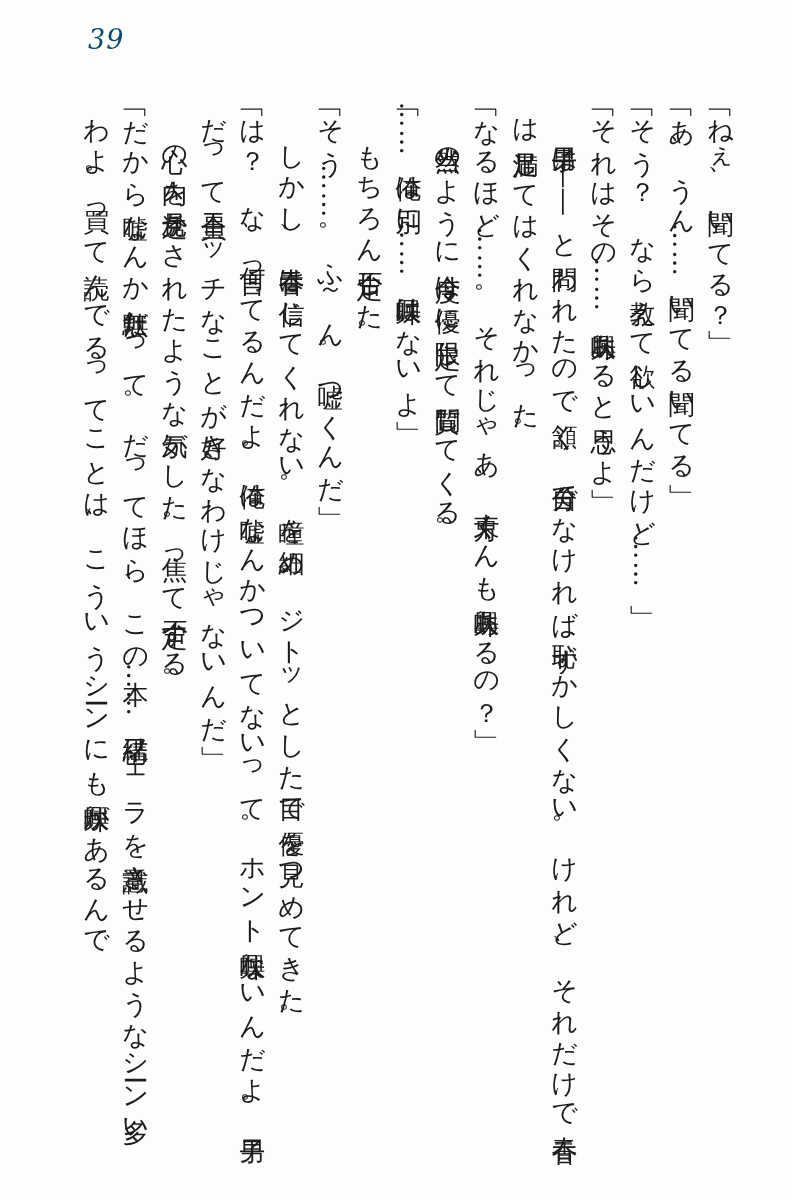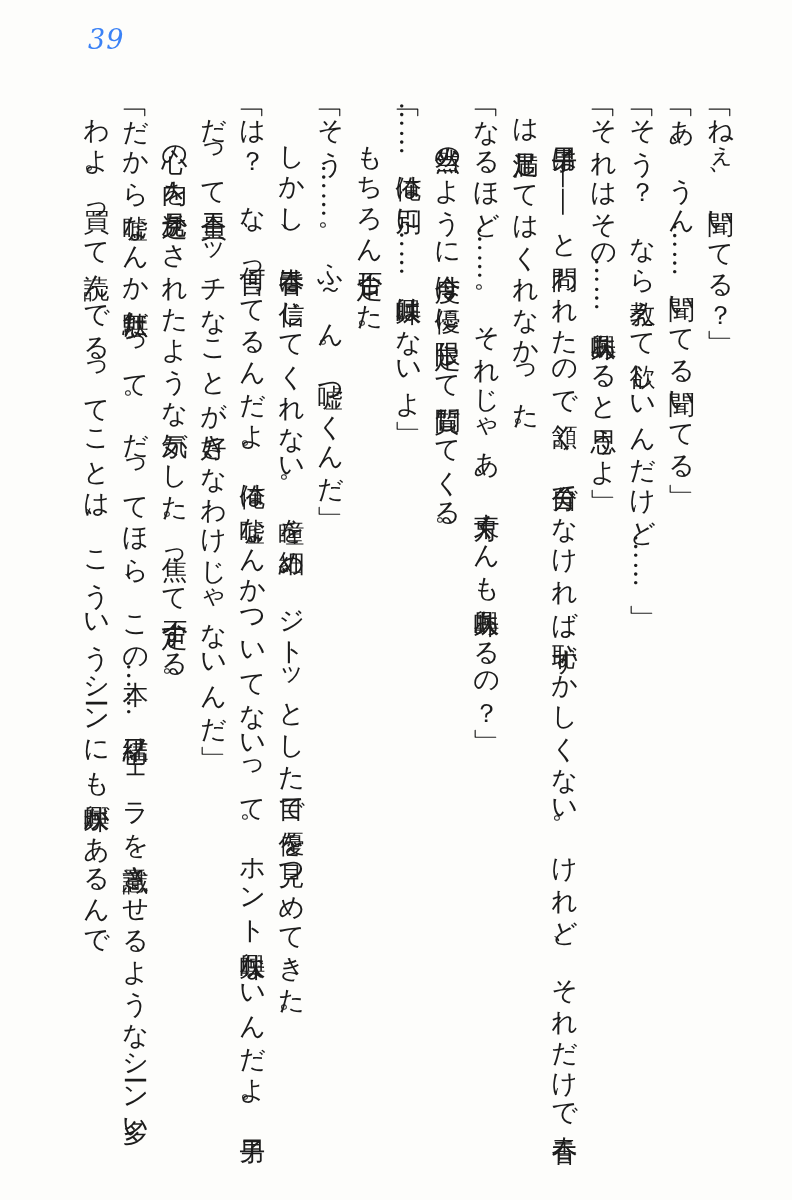--- a/index.html
+++ b/index.html
@@ -14,21 +14,21 @@
     background: #fdfdfb;
     overflow: hidden;
     font-family: "DejaVu Serif", "Liberation Serif", serif;
   }
   .page-number {
     position: absolute;
     top: 24px;
     left: 88px;
     font-size: 27px;
     font-style: italic;
-    color: #3b82f6;
+    color: #0c4a6e;
     letter-spacing: 1px;
   }
   .text-block {
     position: absolute;
     top: 100px;
     right: 52px;
     height: 1046px;
     writing-mode: vertical-rl;
     -webkit-writing-mode: vertical-rl;
     text-orientation: mixed;

